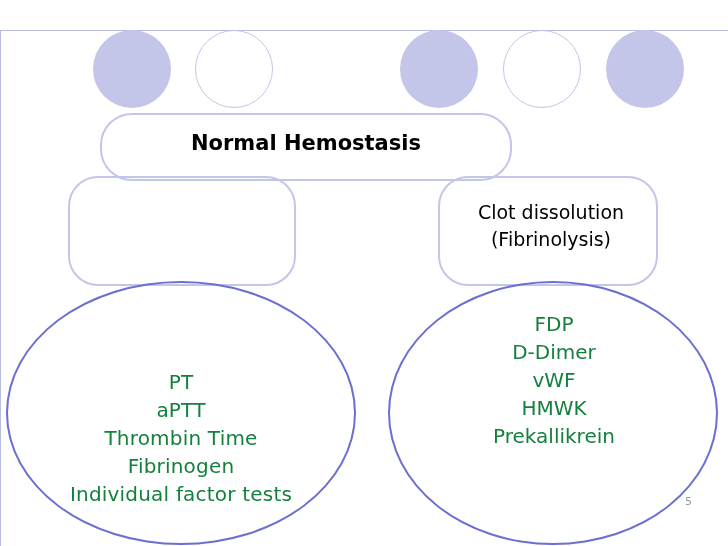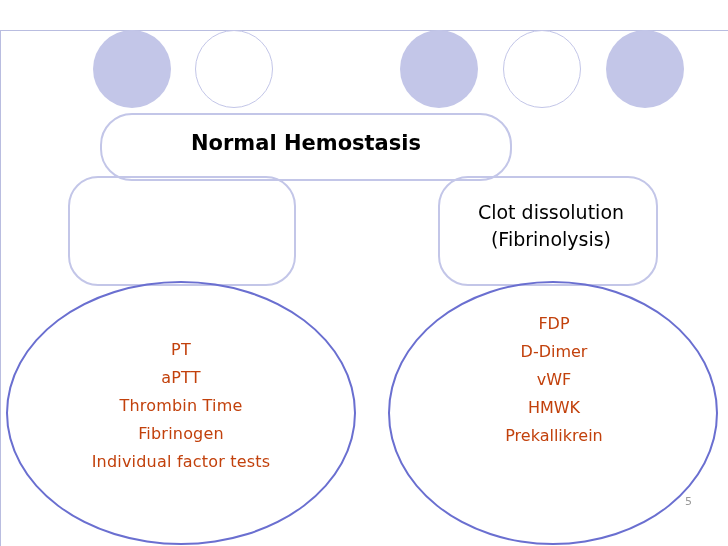--- a/index.html
+++ b/index.html
@@ -82,27 +82,28 @@
     position: absolute;
     text-align: center;
     font-size: 19px;
     color: #000000;
     line-height: 27px;
   }
   .list-text {
     position: absolute;
     text-align: center;
     font-family: "DejaVu Sans", sans-serif;
-    font-size: 16px;
-    color: #c2410c;
+    font-size: 20px;
+    color: #15803d;
     line-height: 28px;
     white-space: pre-line;
   }
   .list-left {
     letter-spacing: 0.2px;
+    margin-top: 32px;
   }
   .page-number {
     position: absolute;
     right: 36px;
     bottom: 38px;
     font-size: 11px;
     color: #9a9a9a;
   }
 </style>
 </head>

